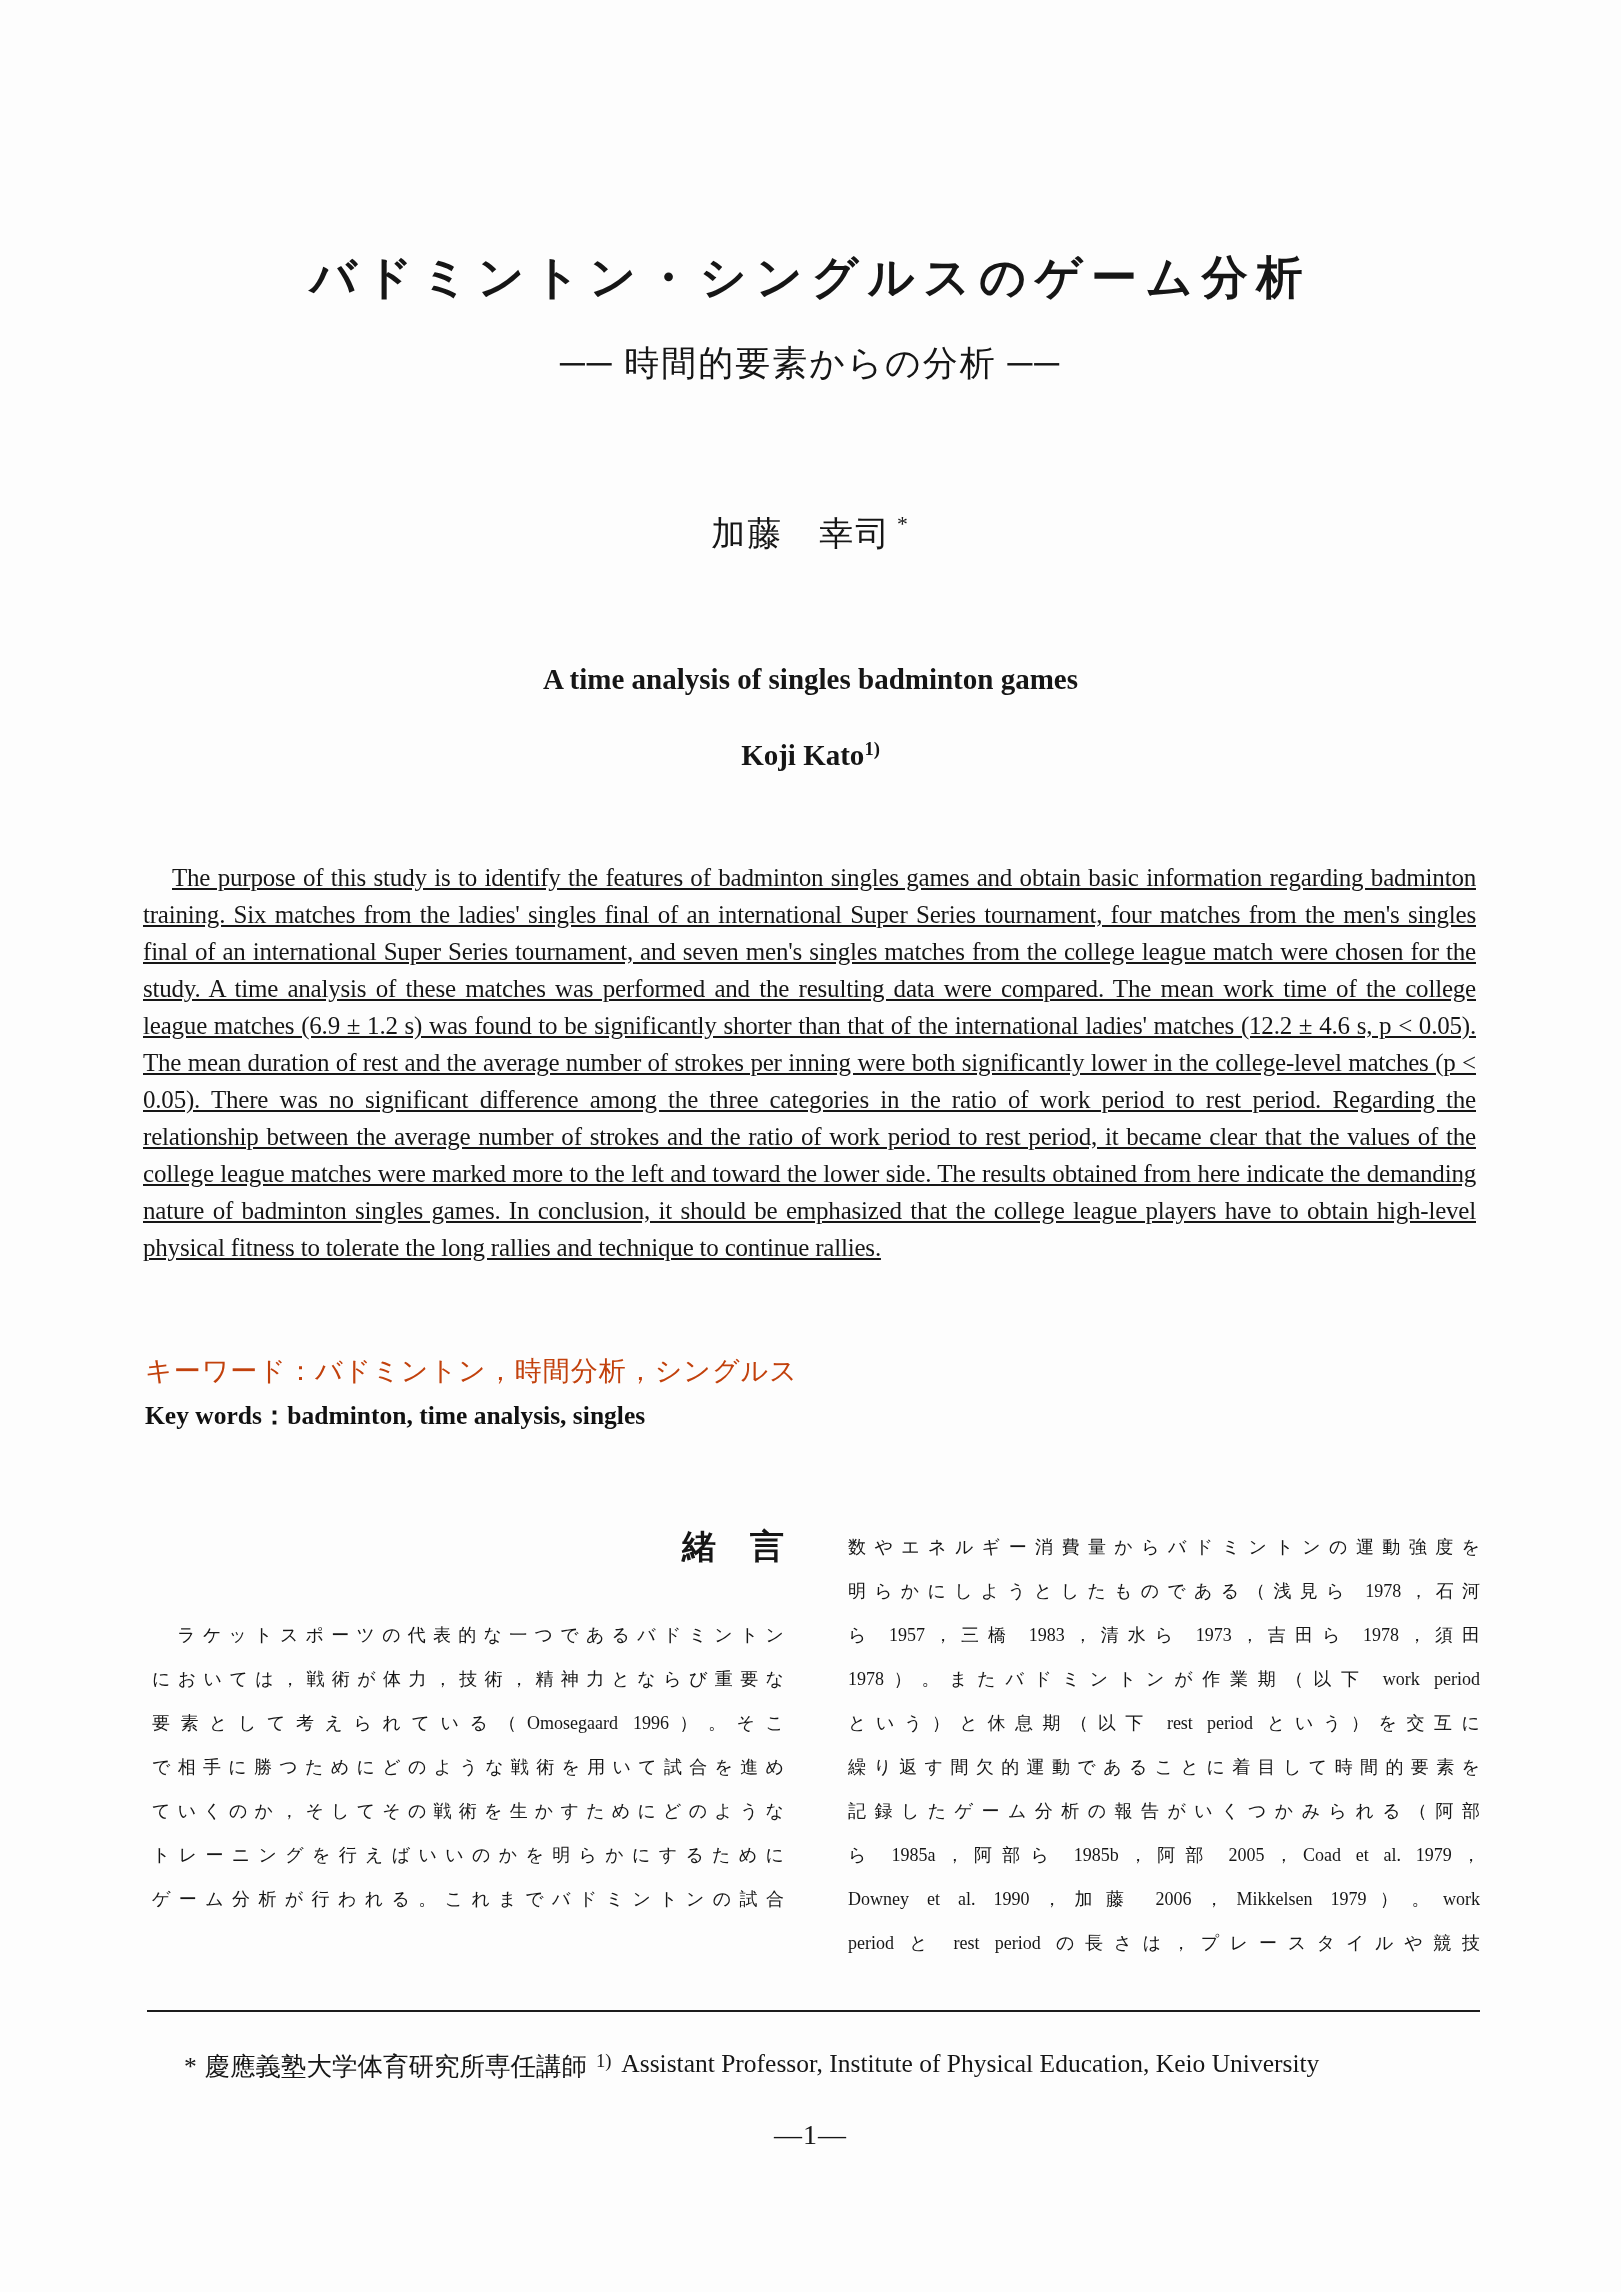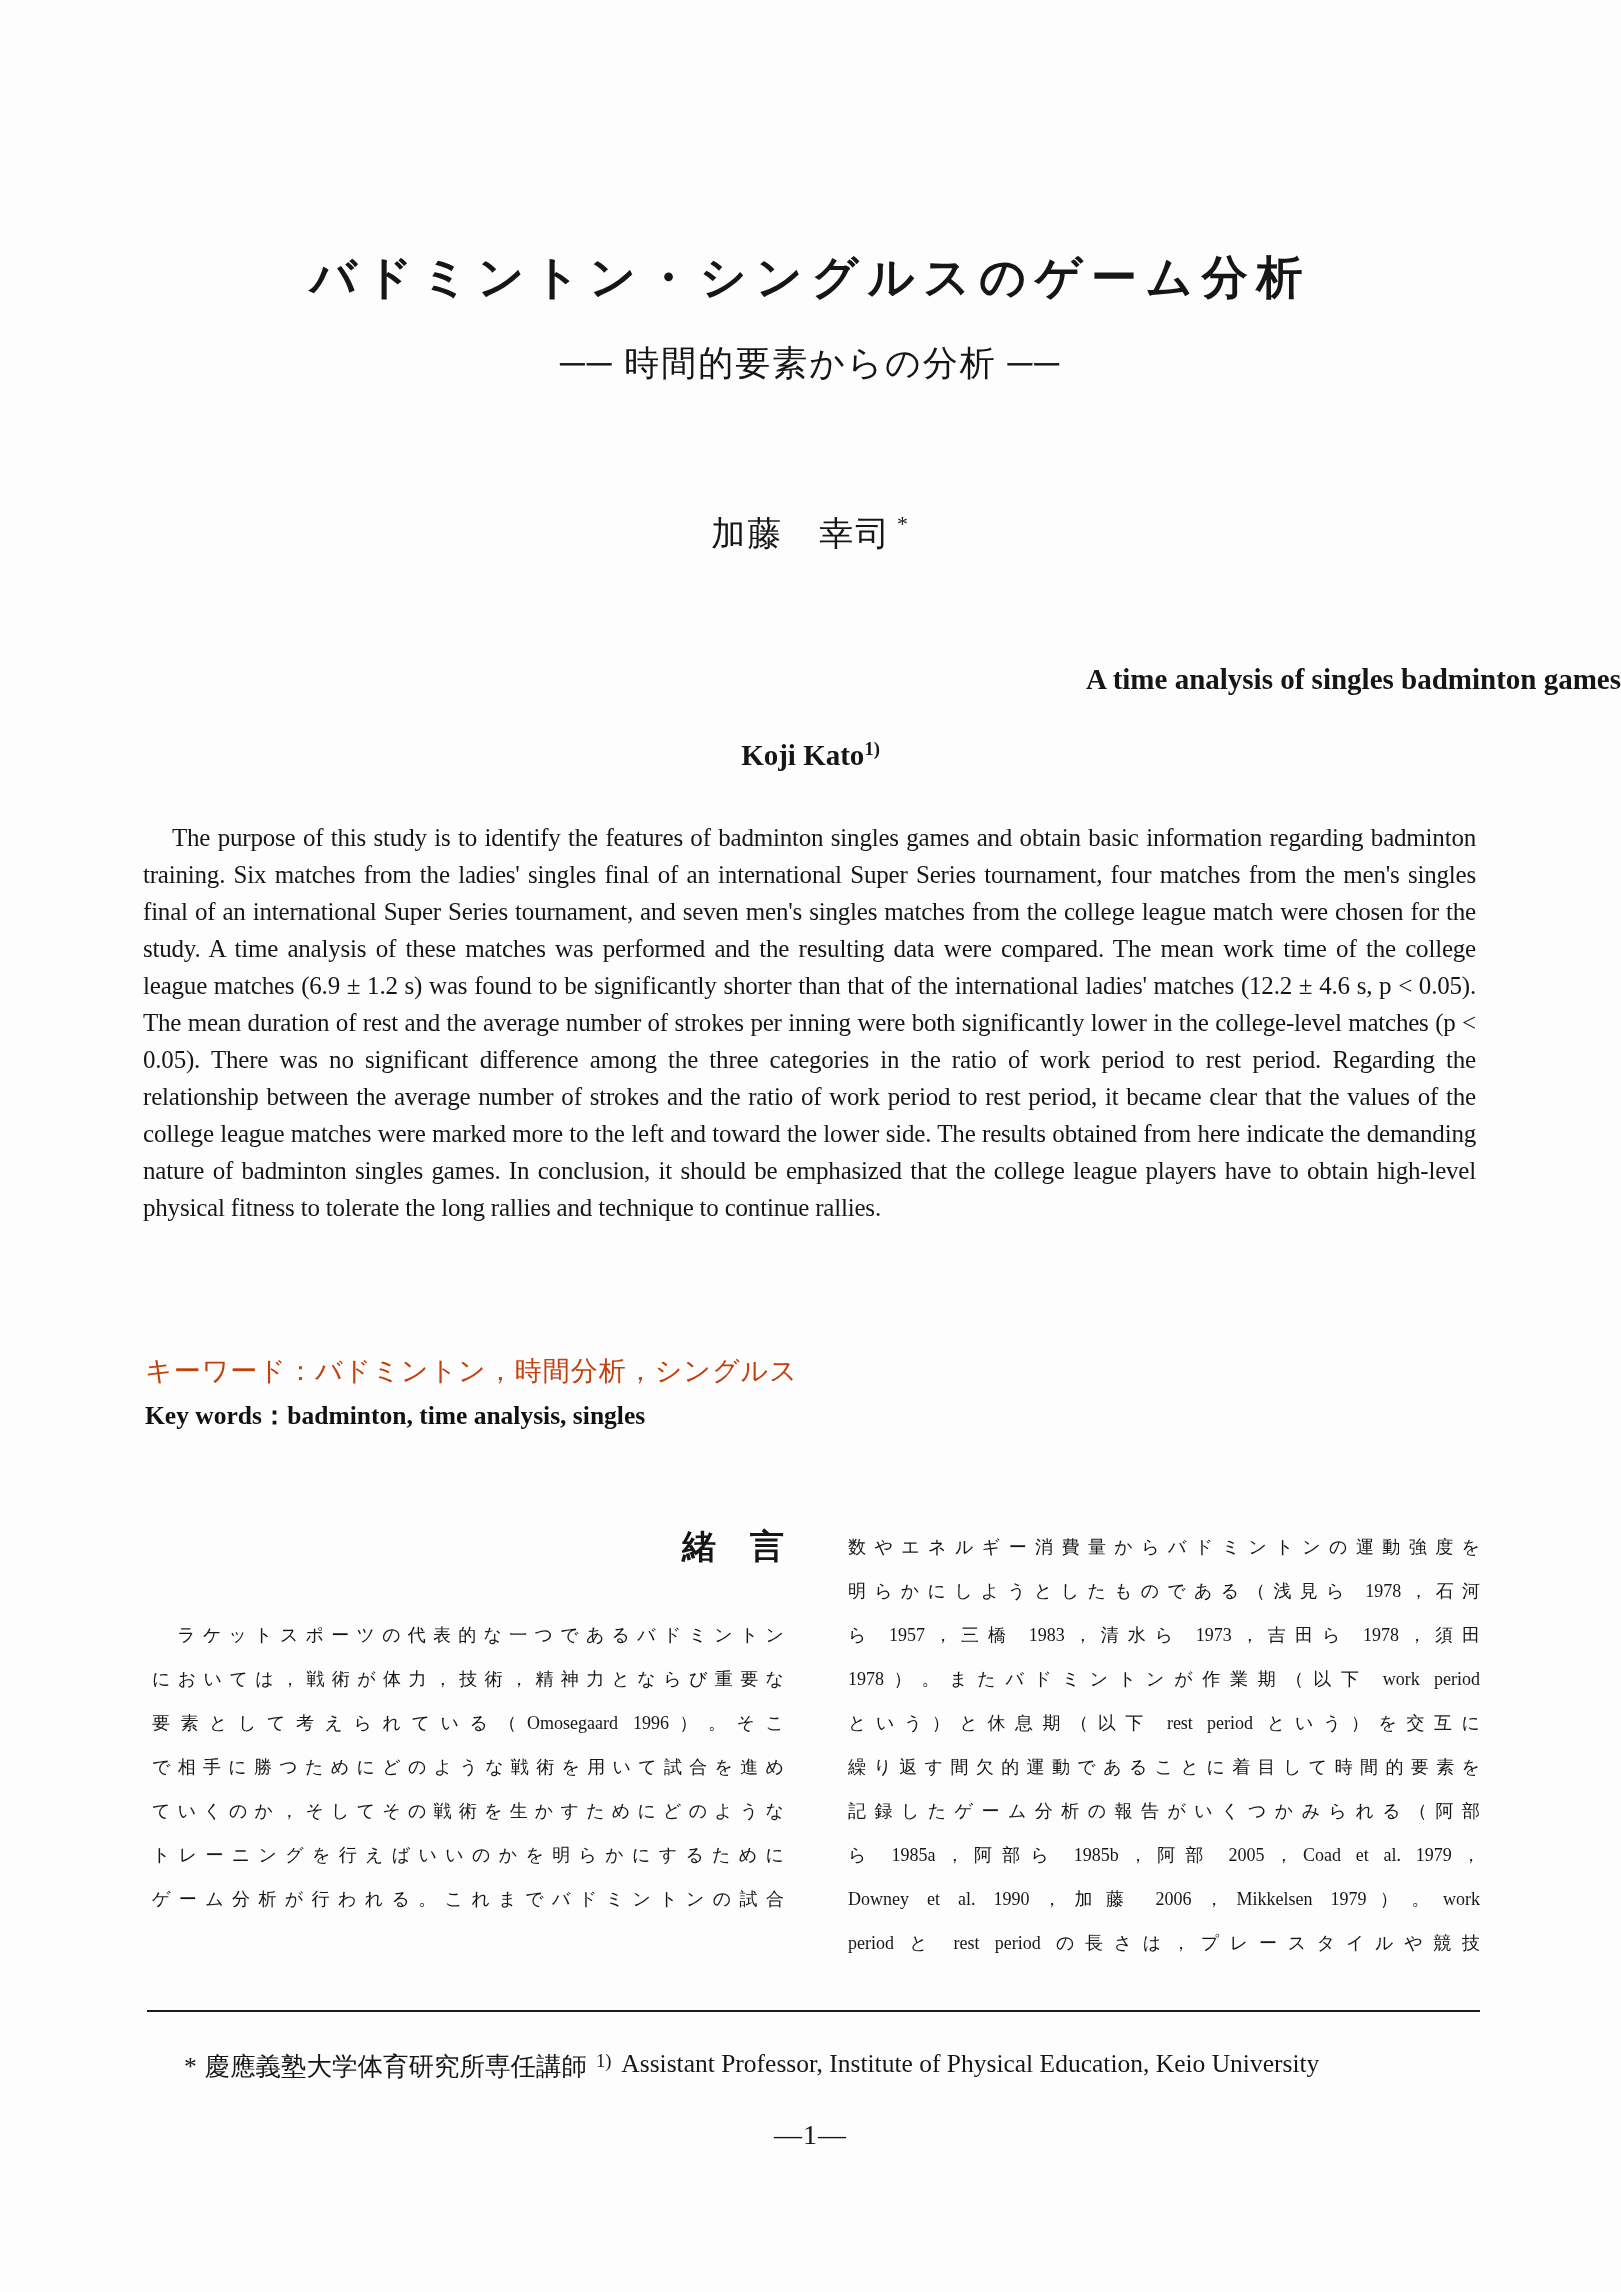--- a/index.html
+++ b/index.html
@@ -10,27 +10,27 @@
     background:#fdfdfd;
     color:#161616;
     font-family:"Liberation Serif","DejaVu Serif",serif;
     overflow:hidden;
   }
   .centered{position:absolute;left:0;width:100%;text-align:center;}
   .page-title{top:247px;font-size:46px;font-weight:bold;letter-spacing:8.8px;}
   .page-subtitle{top:340px;font-size:35px;letter-spacing:2px;}
   .author-jp{top:511px;font-size:34px;letter-spacing:2px;}
   .author-jp .mark{font-size:21.6px;vertical-align:13.7px;margin-left:5.9px;}
-  .title-en{top:663px;font-size:29px;font-weight:bold;text-align:right;}
+  .title-en{top:663px;font-size:29px;font-weight:bold;}
   .author-en{top:738px;font-size:29px;font-weight:bold;}
   .author-en .mark{font-size:18.6px;vertical-align:9.8px;}
   .abstract{
-    position:absolute;top:819px;left:143px;width:1333px;
+    position:absolute;top:859px;left:143px;width:1333px;
     font-size:25px;line-height:37px;letter-spacing:-0.2px;
-    text-align:justify;text-indent:29px;
+    text-align:justify;text-indent:29px;text-decoration:underline;
   }
   .kw-jp{position:absolute;top:1353px;left:145px;font-size:27px;color:#c2410c;letter-spacing:1px;}
   .kw-en{position:absolute;top:1398px;left:145px;font-size:25.5px;font-weight:bold;color:#111;}
   .columns{position:absolute;top:1525px;left:152px;width:1328px;display:flex;gap:64px;}
   .col{width:632px;overflow:hidden;}
   .col-heading{
     font-size:34px;font-weight:bold;line-height:44px;height:44px;
     text-align:right;margin-bottom:44px;
   }
   .jline{

